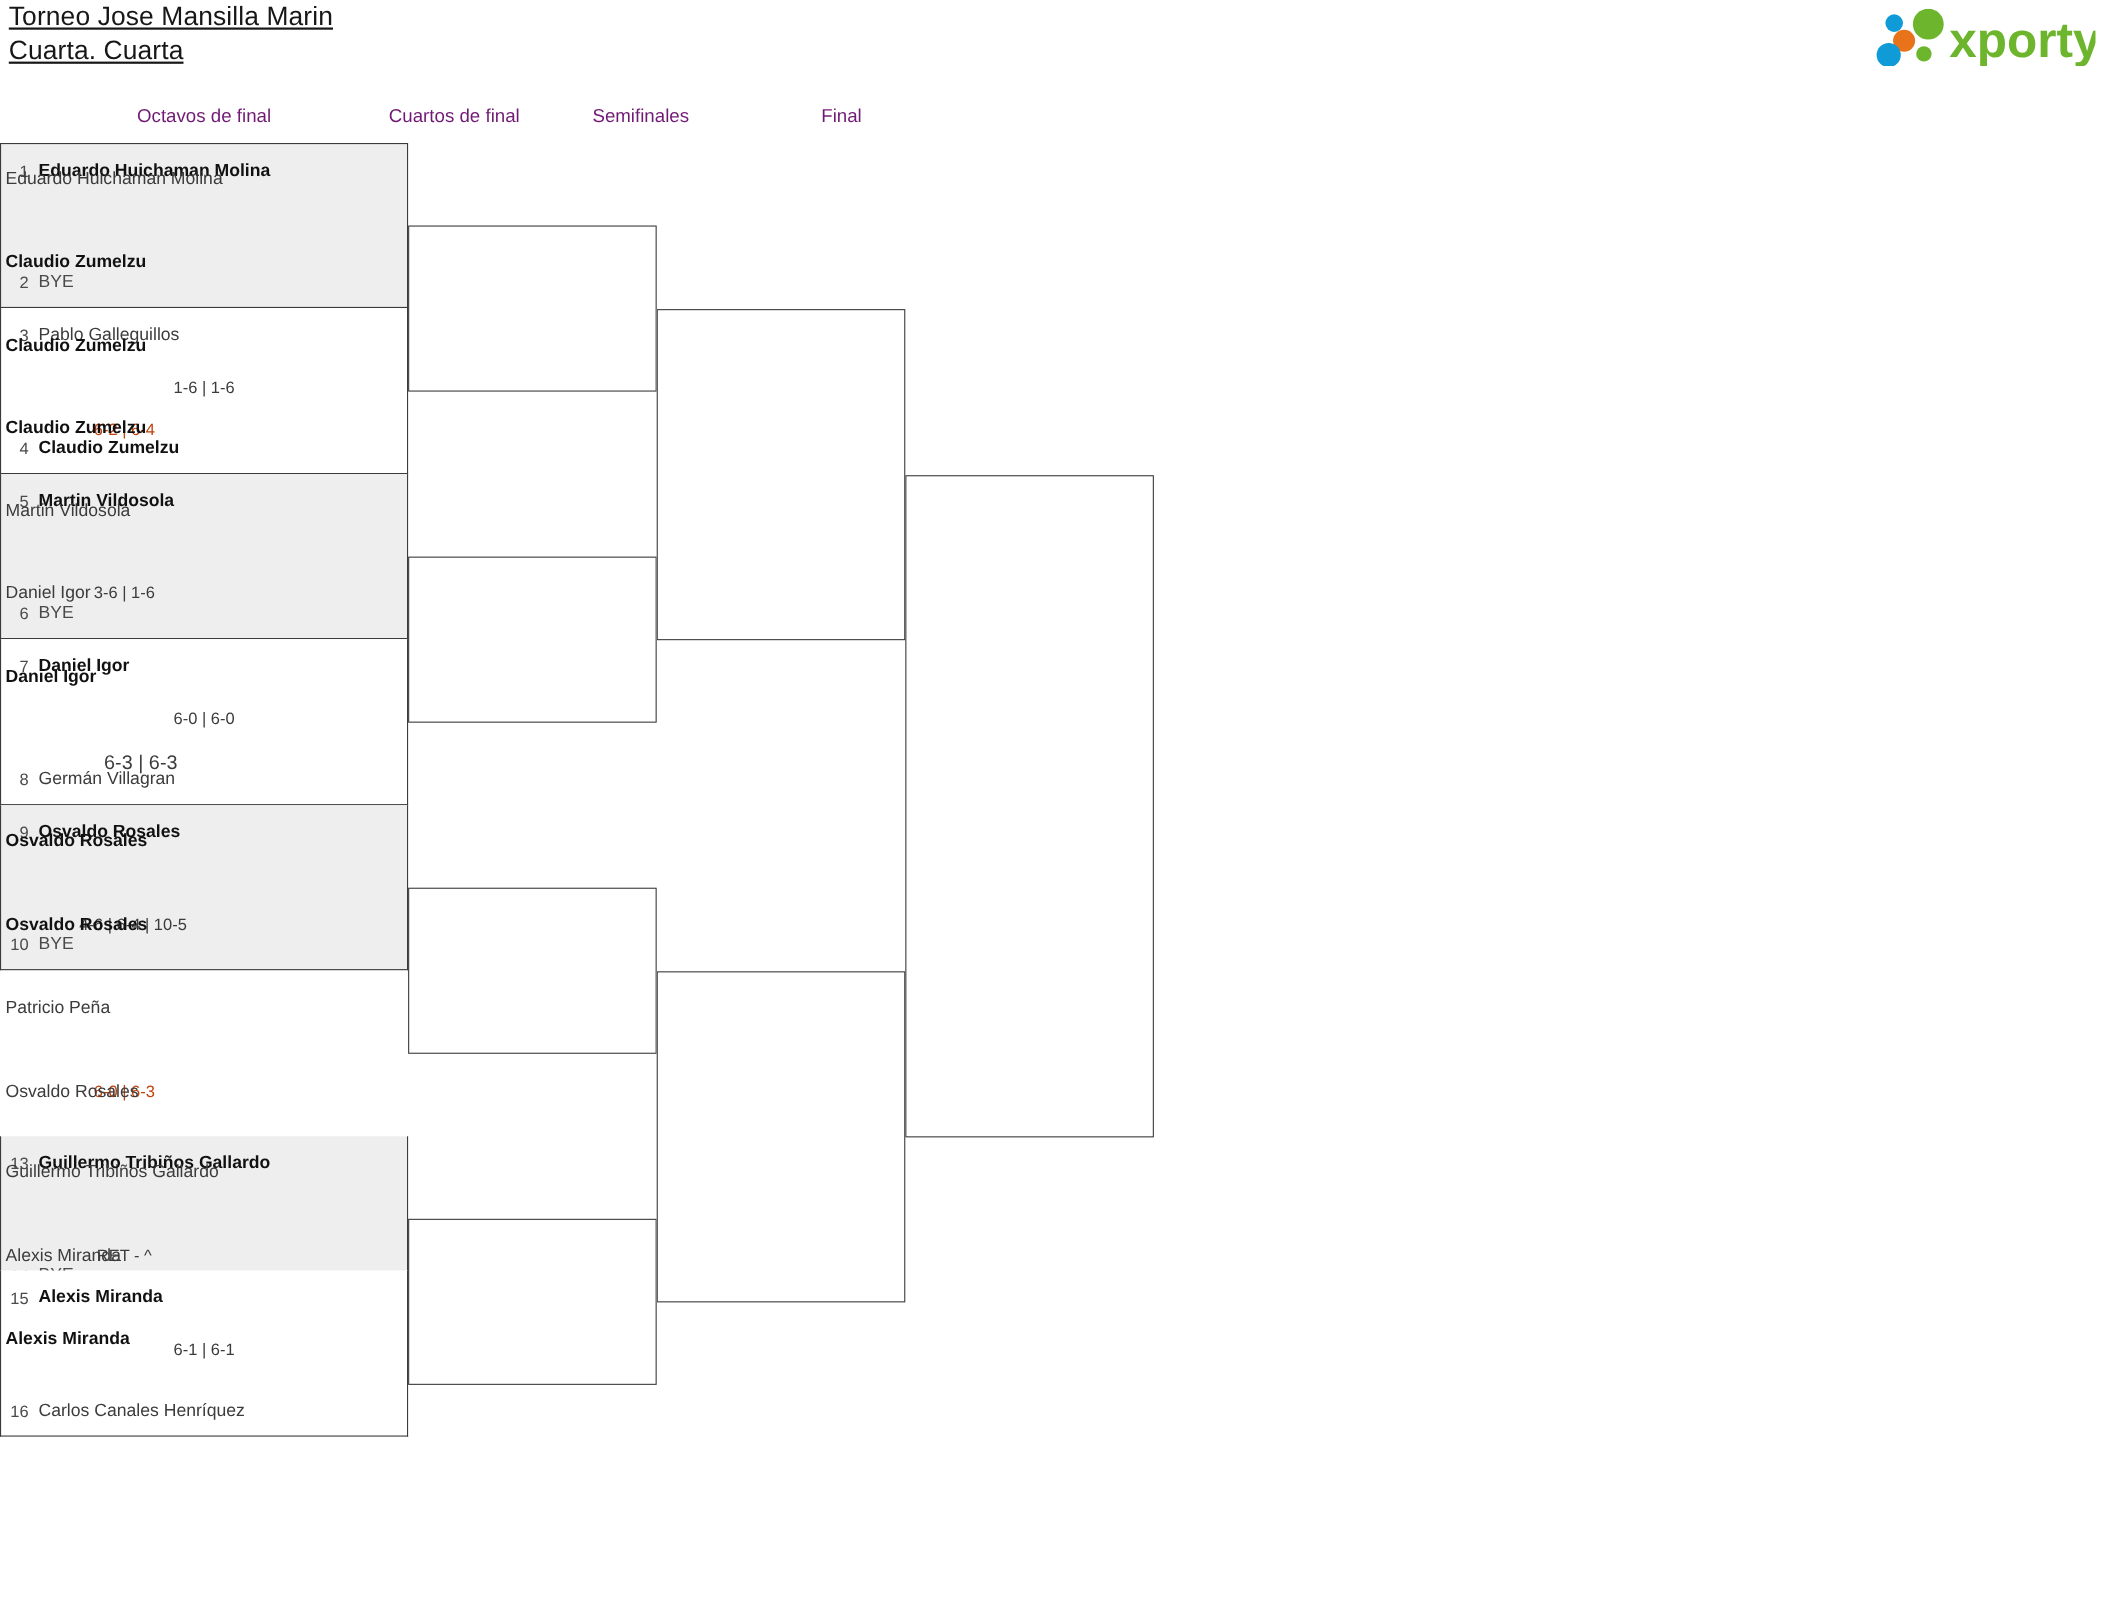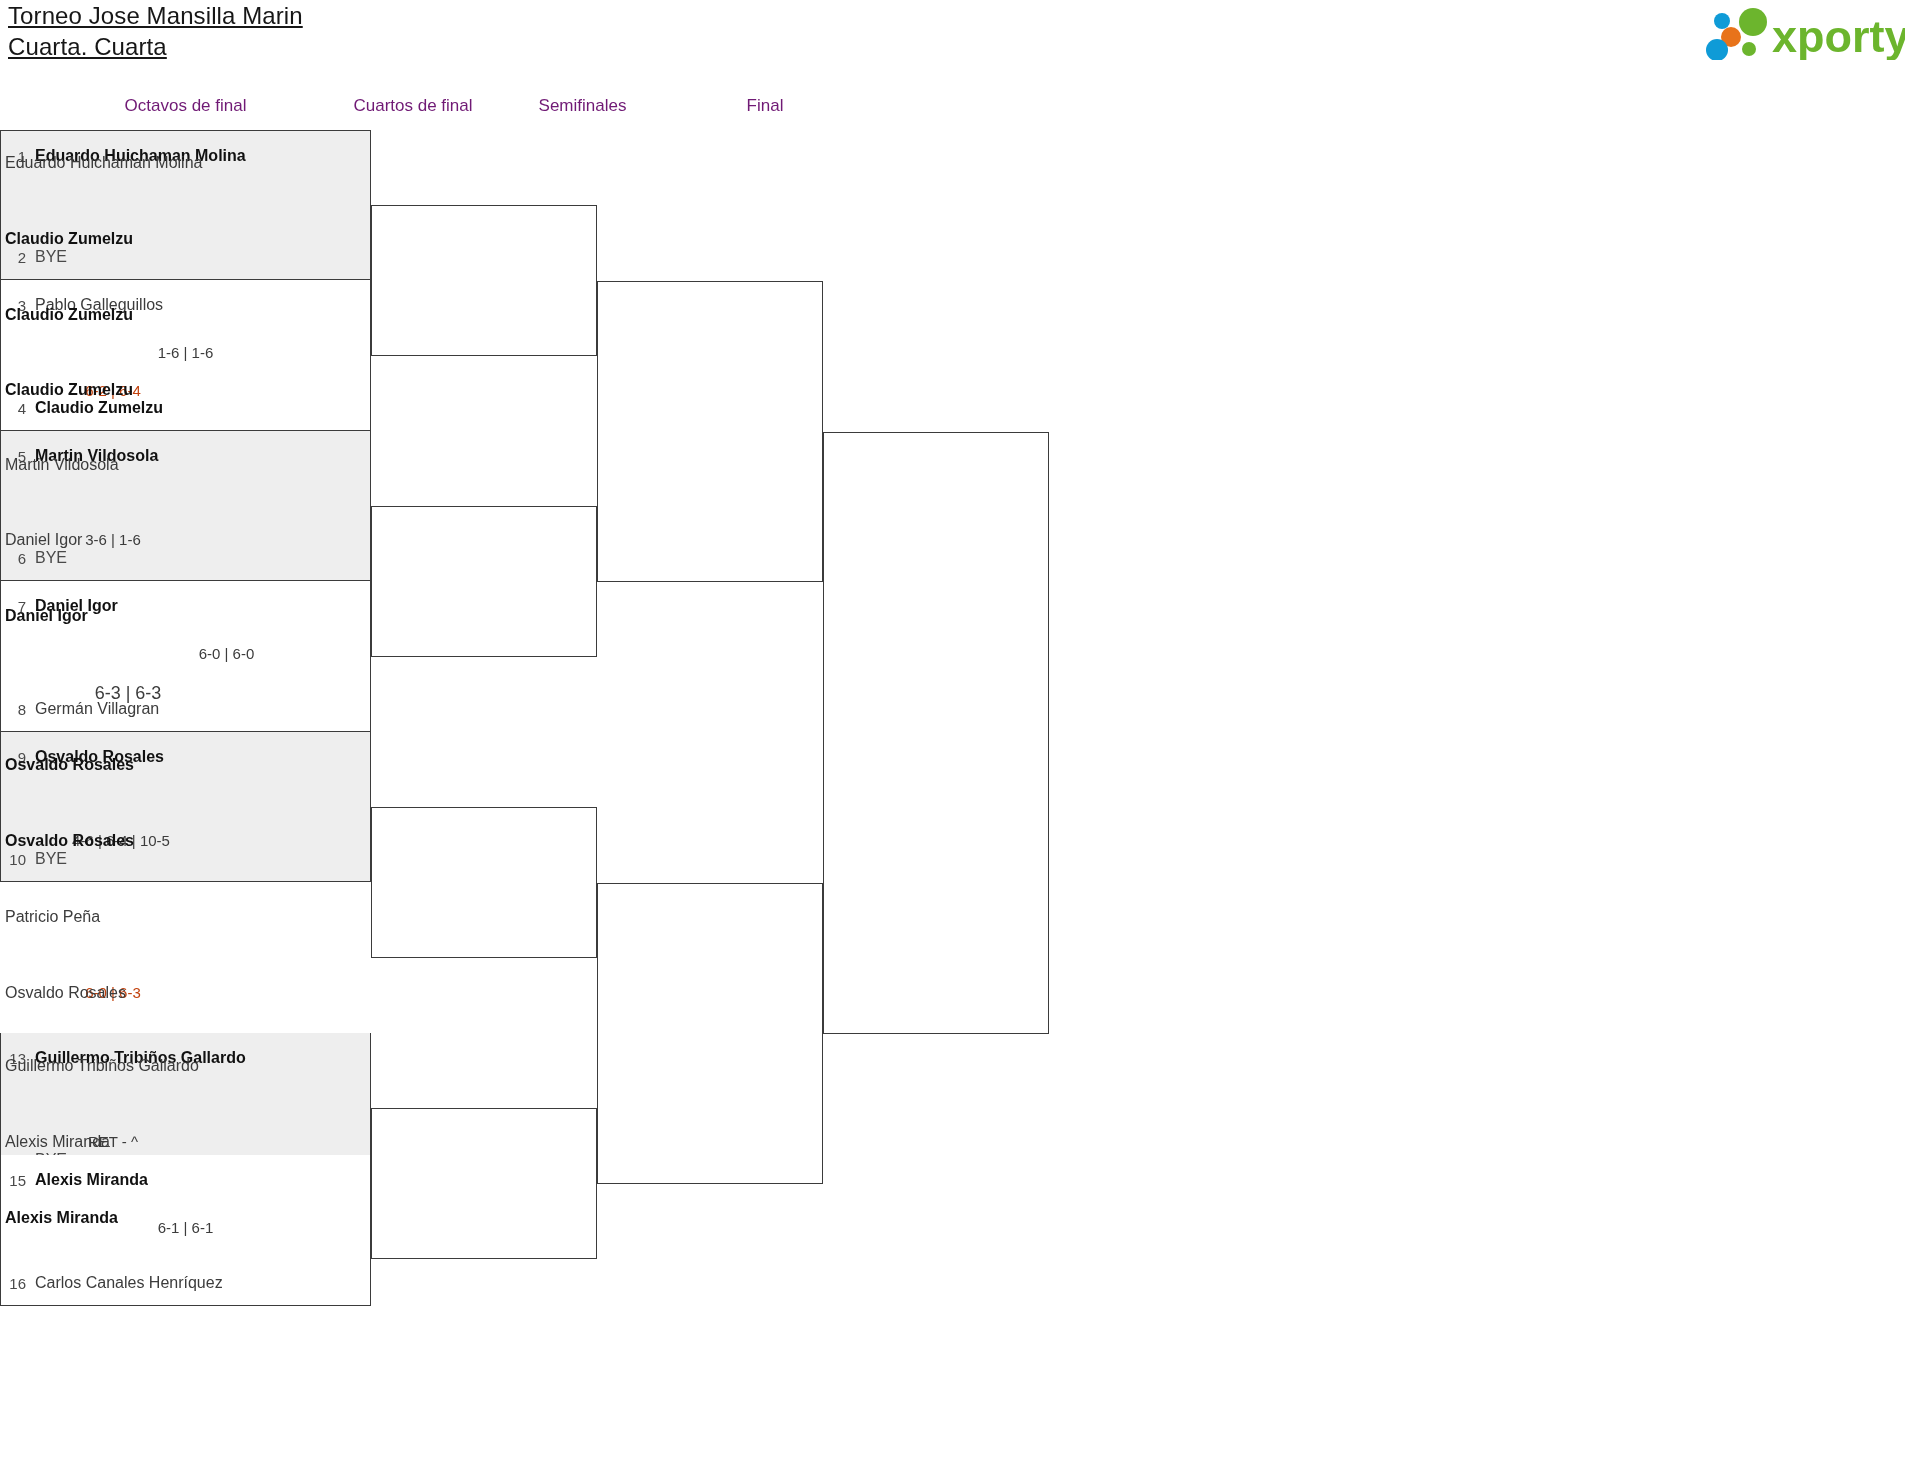--- a/index.html
+++ b/index.html
@@ -166,21 +166,21 @@
       <span class="seed">6</span>
       <span class="pname bye">BYE</span>
     </div>
   </div>
 
   <div class="r1-match plain" style="top:581px; height:151px;">
     <div class="r1-player top">
       <span class="seed">7</span>
       <span class="pname win">Daniel Igor</span>
     </div>
-    <div class="r1-score" style="top:64px;margin-left:41px;">6-0 | 6-0</div>
+    <div class="r1-score" style="top:64px;">6-0 | 6-0</div>
     <div class="r1-player bottom">
       <span class="seed">8</span>
       <span class="pname">Germán Villagran</span>
     </div>
   </div>
 
   <div class="r1-match shaded" style="top:732px; height:150px;">
     <div class="r1-player top">
       <span class="seed">9</span>
       <span class="pname win">Osvaldo Rosales</span>

